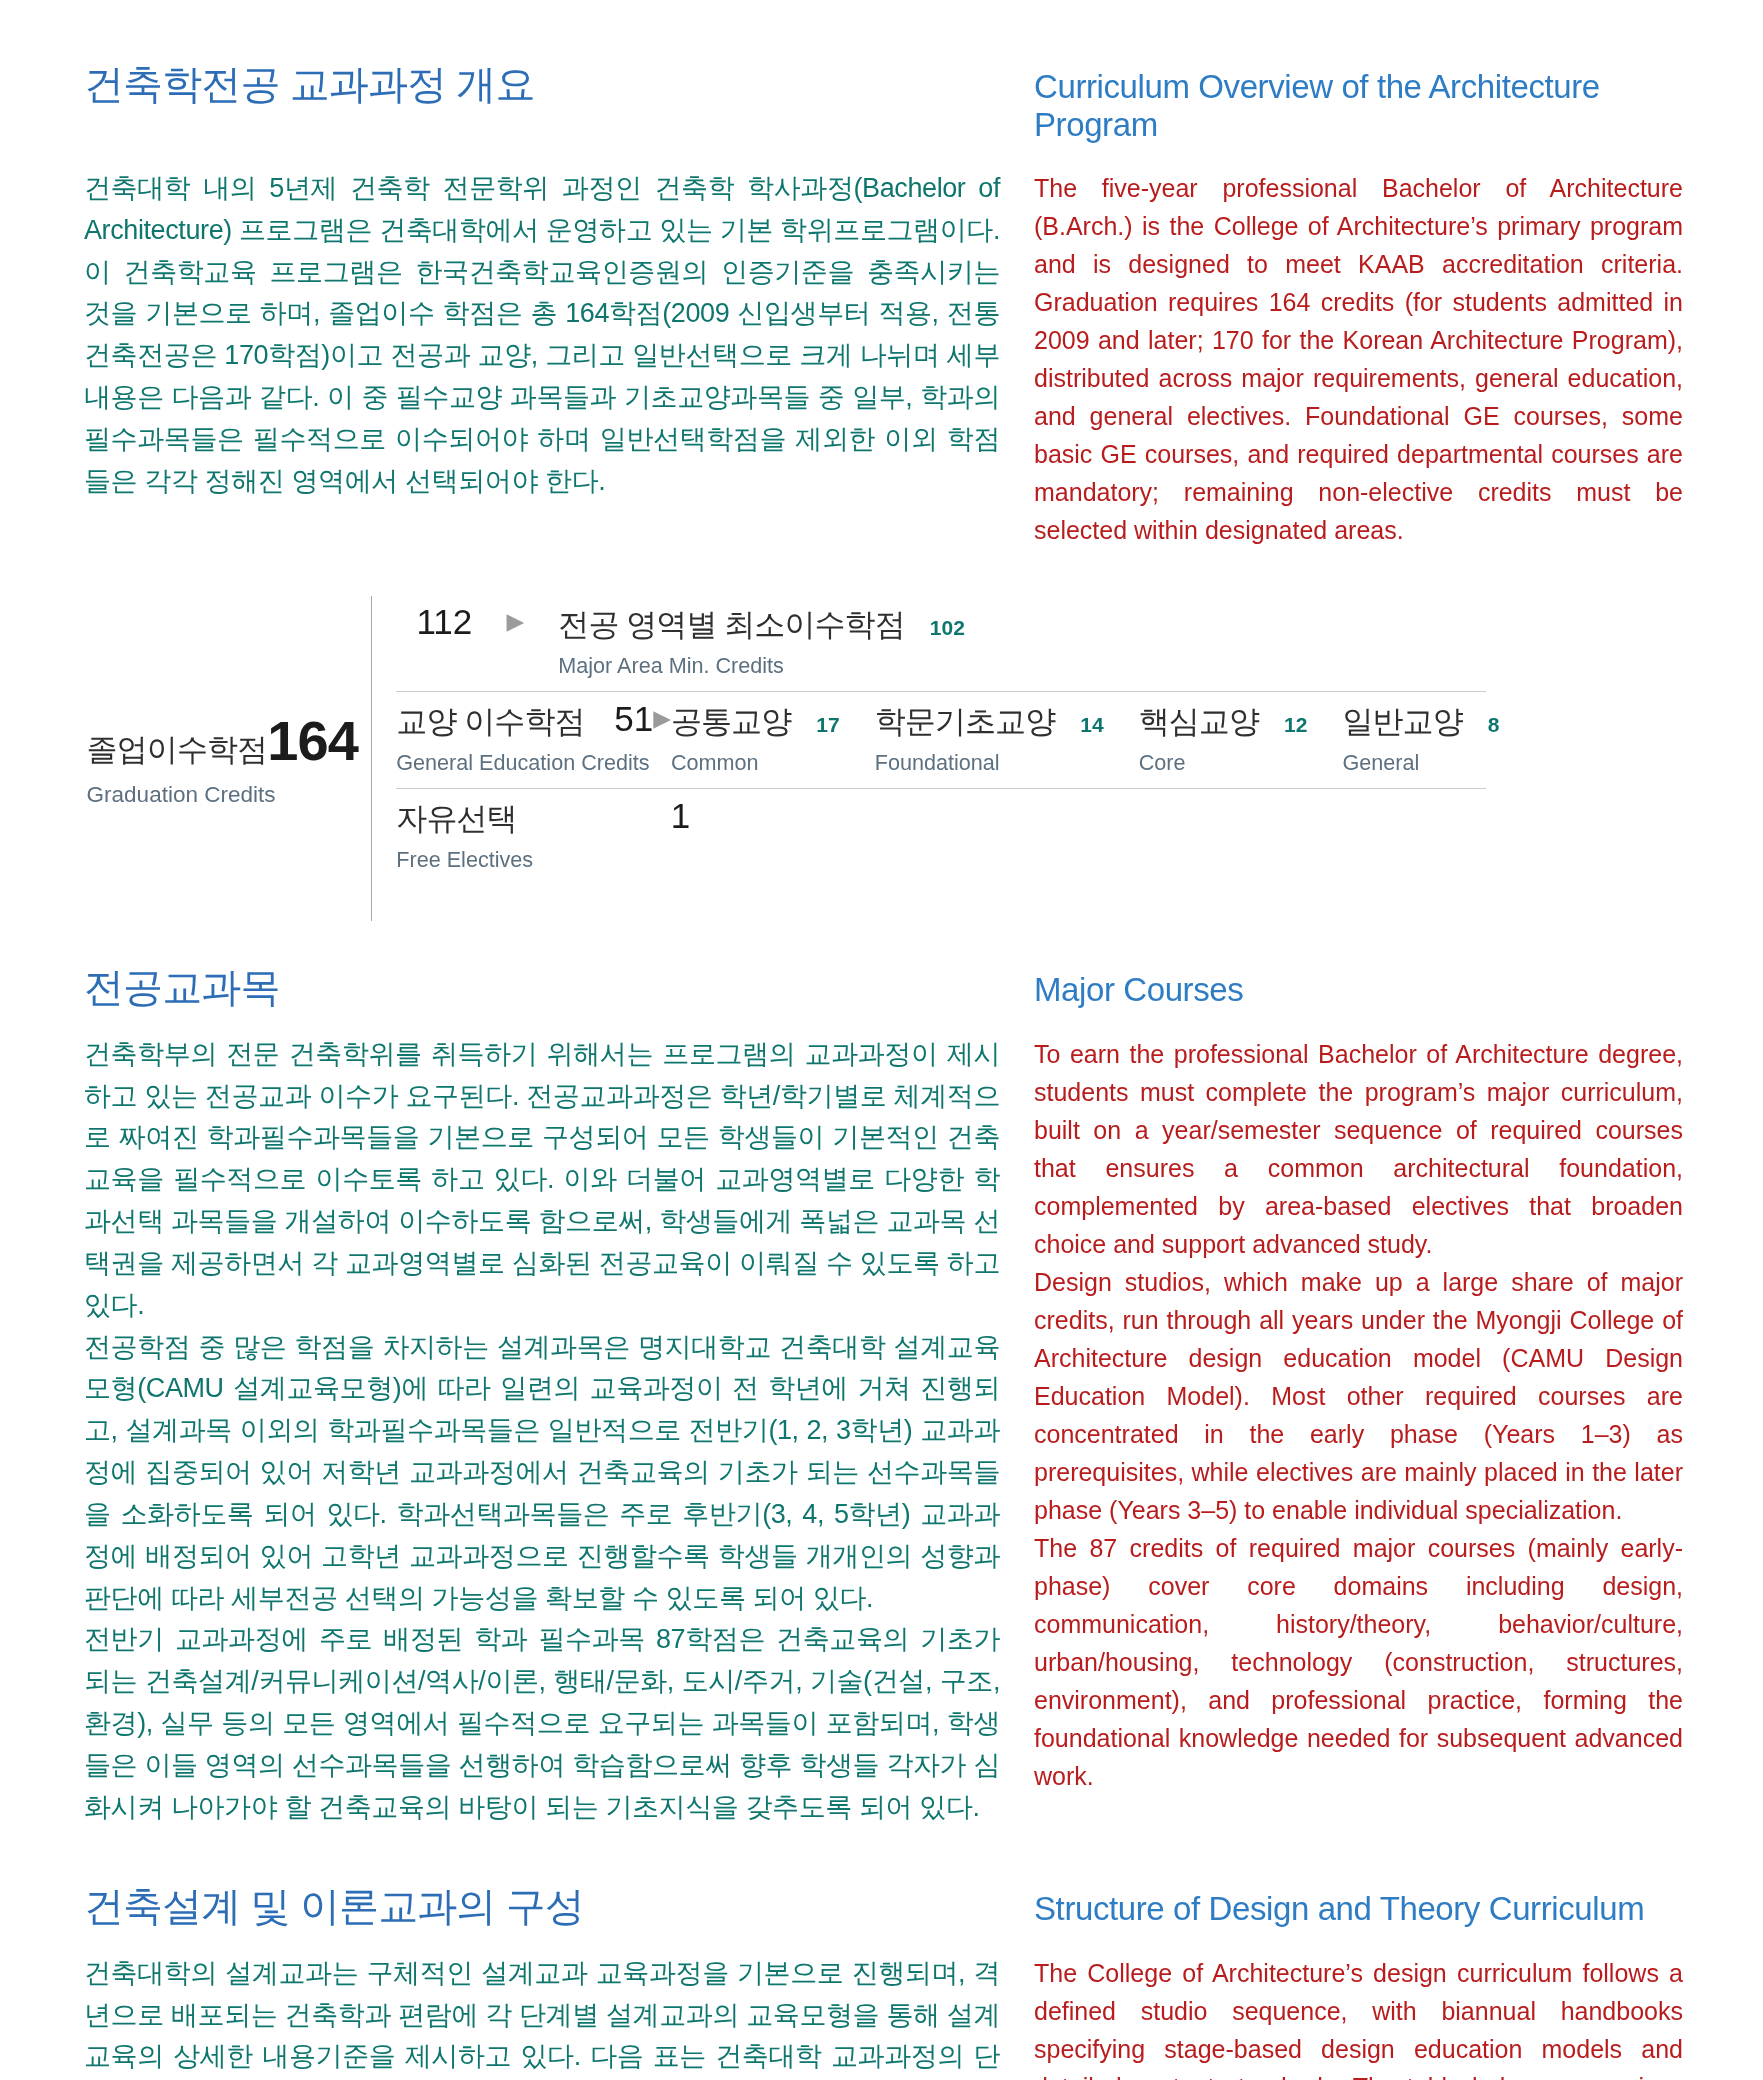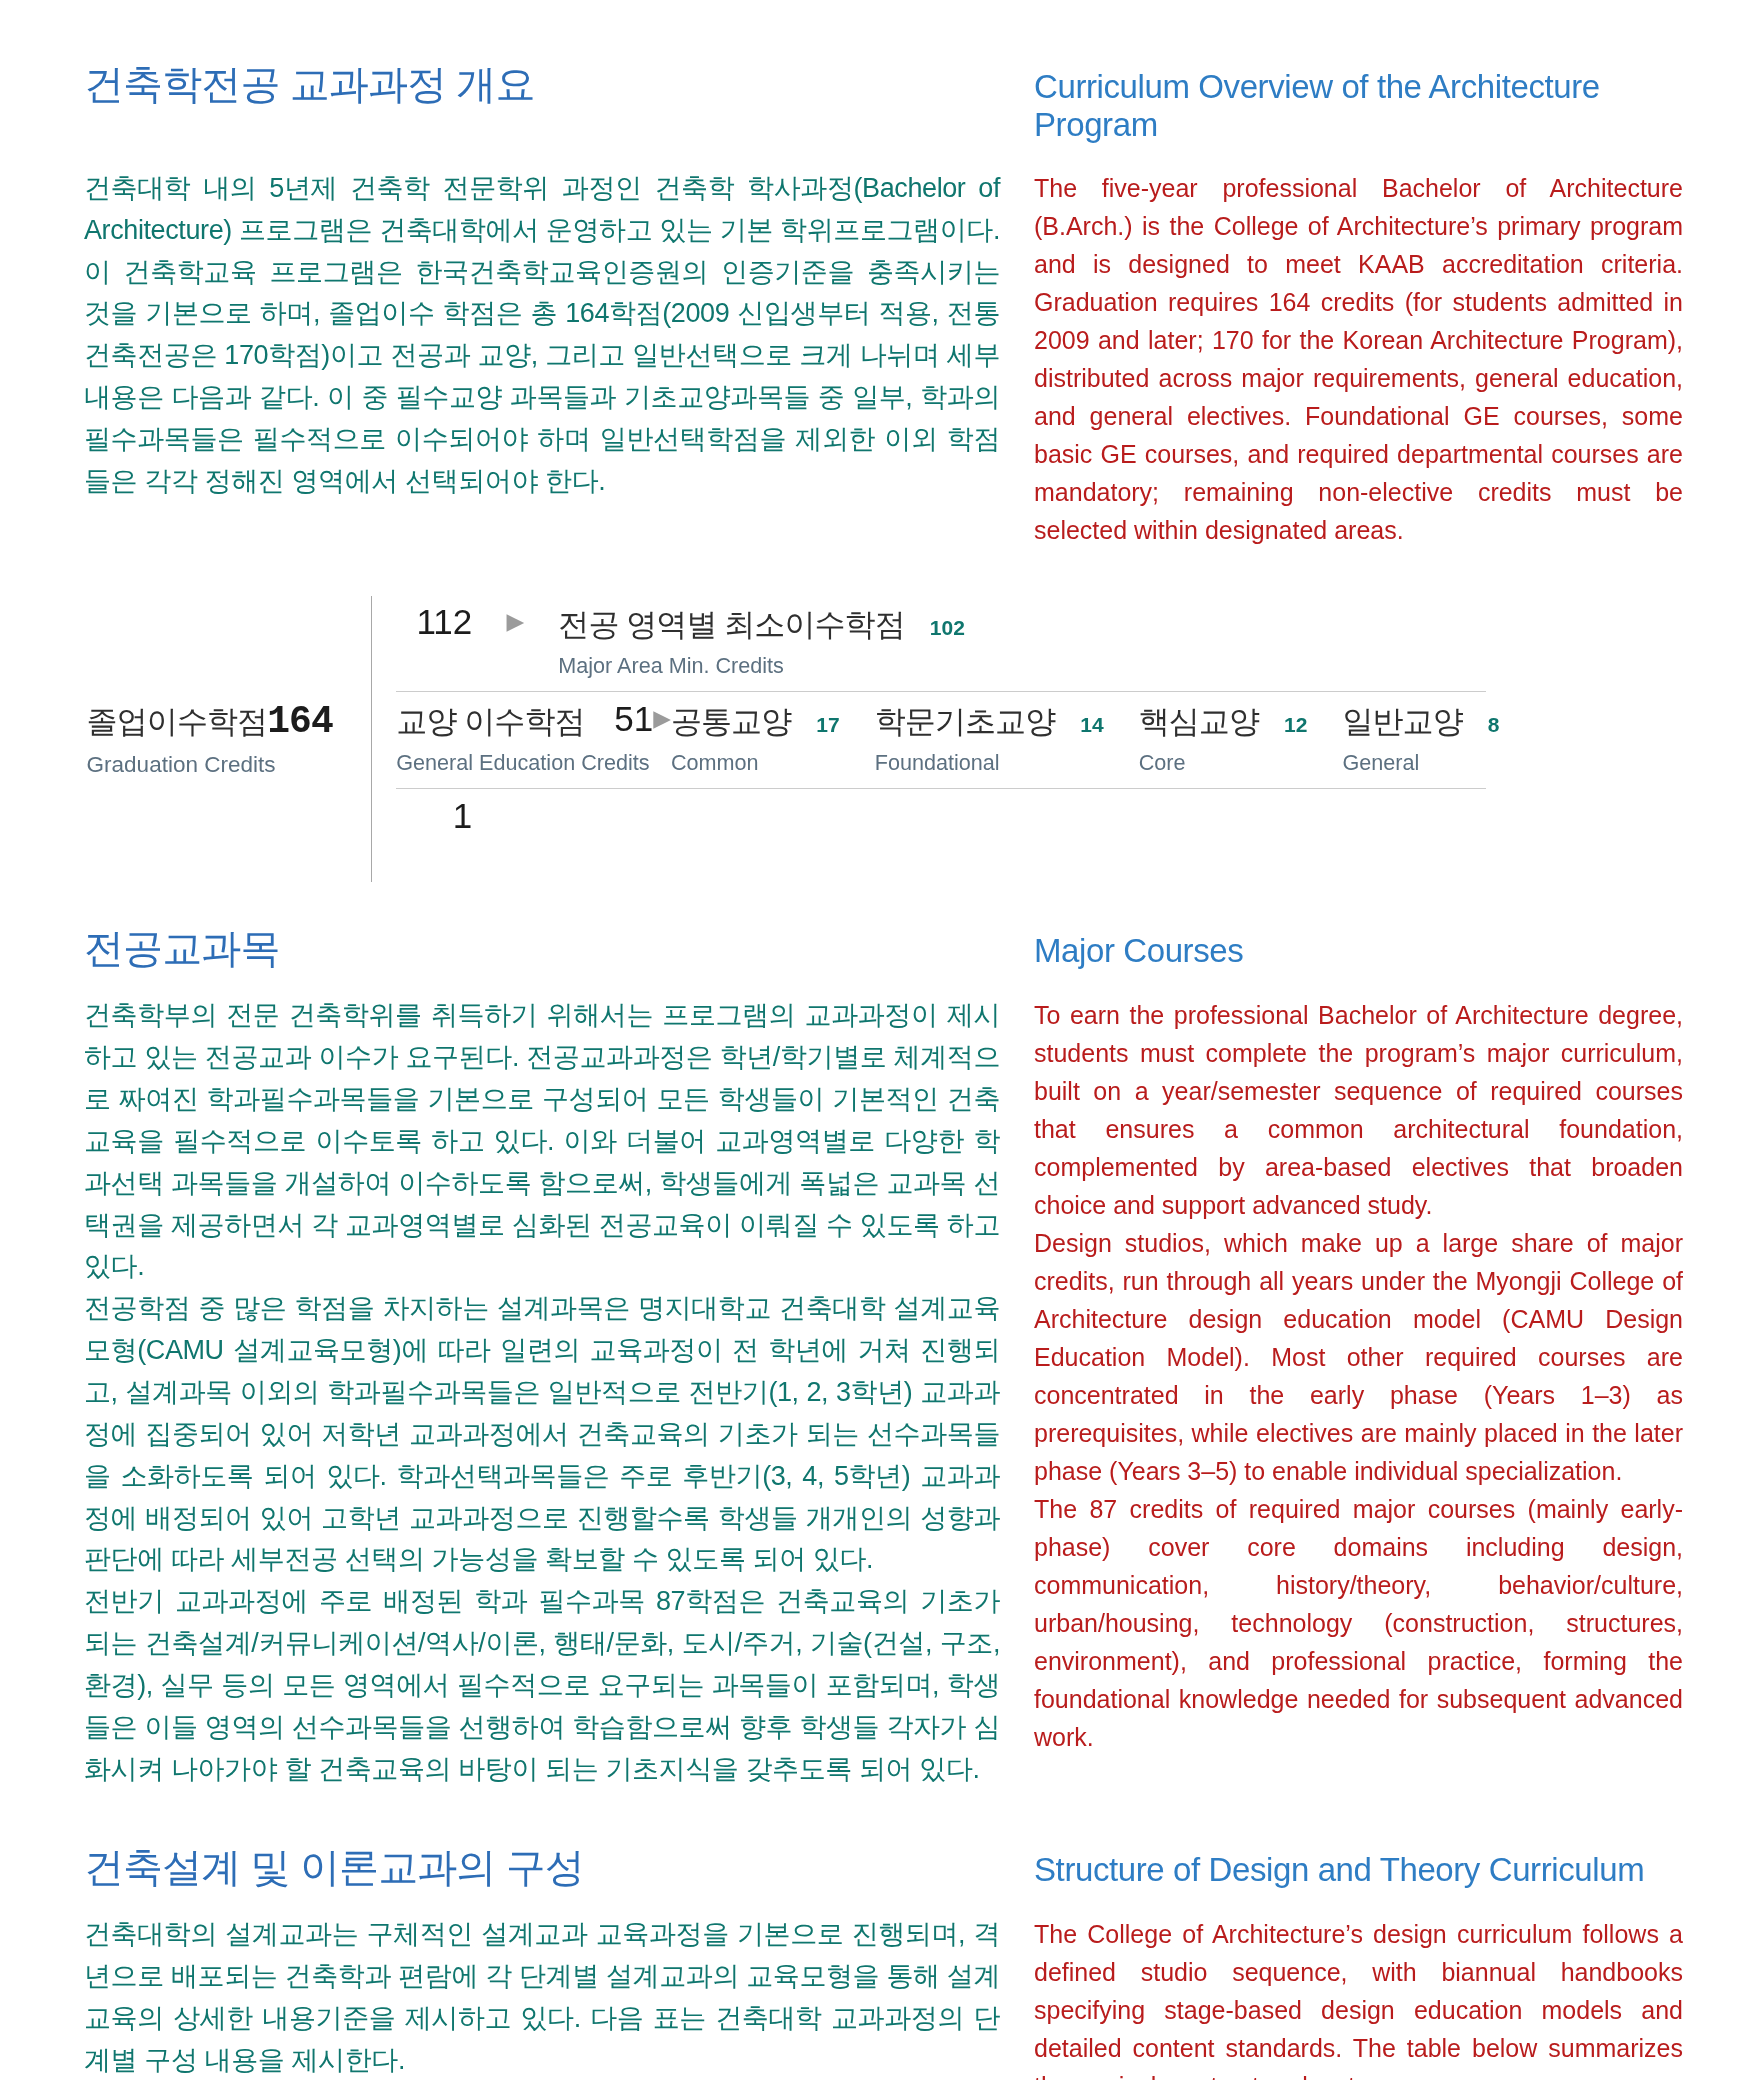--- a/index.html
+++ b/index.html
@@ -56,21 +56,21 @@
     margin: 47px 0 43px 2.6px;
   }
   .grad-block {
     width: 284px;
     display: flex;
     flex-direction: column;
     justify-content: center;
   }
   .grad-line1 { display: flex; align-items: baseline; white-space: nowrap; }
   .grad-label-ko { font-size: 31px; color: #2f2f2f; letter-spacing: -0.9px; }
-  .grad-value { font-size: 38px; font-weight: bold; color: #1c1c1c; letter-spacing: -0.9px; font-family: Liberation Mono, monospace; }
+  .grad-value { font-size: 56px; font-weight: bold; color: #1c1c1c; letter-spacing: -0.9px; }
   .grad-label-en { font-size: 22.5px; color: #5c7080; margin-top: 8.6px; }
 
   .vline { width: 1.7px; background: #a8a8a8; }
 
   .credit-table { margin-left: 24px; width: 1090px; padding-bottom: 36px; }
   .credit-row {
     display: flex;
     align-items: flex-start;
     padding: 8.6px 0 12px 0;
   }
@@ -182,20 +182,24 @@
             <div class="d-line1">
               <span class="d-label-ko">일반교양</span>
               <span class="d-value">8</span>
             </div>
             <div class="d-label-en">General</div>
           </div>
         </div>
       </div>
 
       <div class="credit-row">
+        <div class="cr-main">
+          <div class="cr-label-ko">자유선택</div>
+          <div class="cr-label-en">Free Electives</div>
+        </div>
         <div class="cr-num">1</div>
       </div>
 
     </div>
   </div>
 
   <div class="section">
     <div class="cols head-row">
       <div class="h-ko">전공교과목</div>
       <div class="h-en">Major Courses</div>

